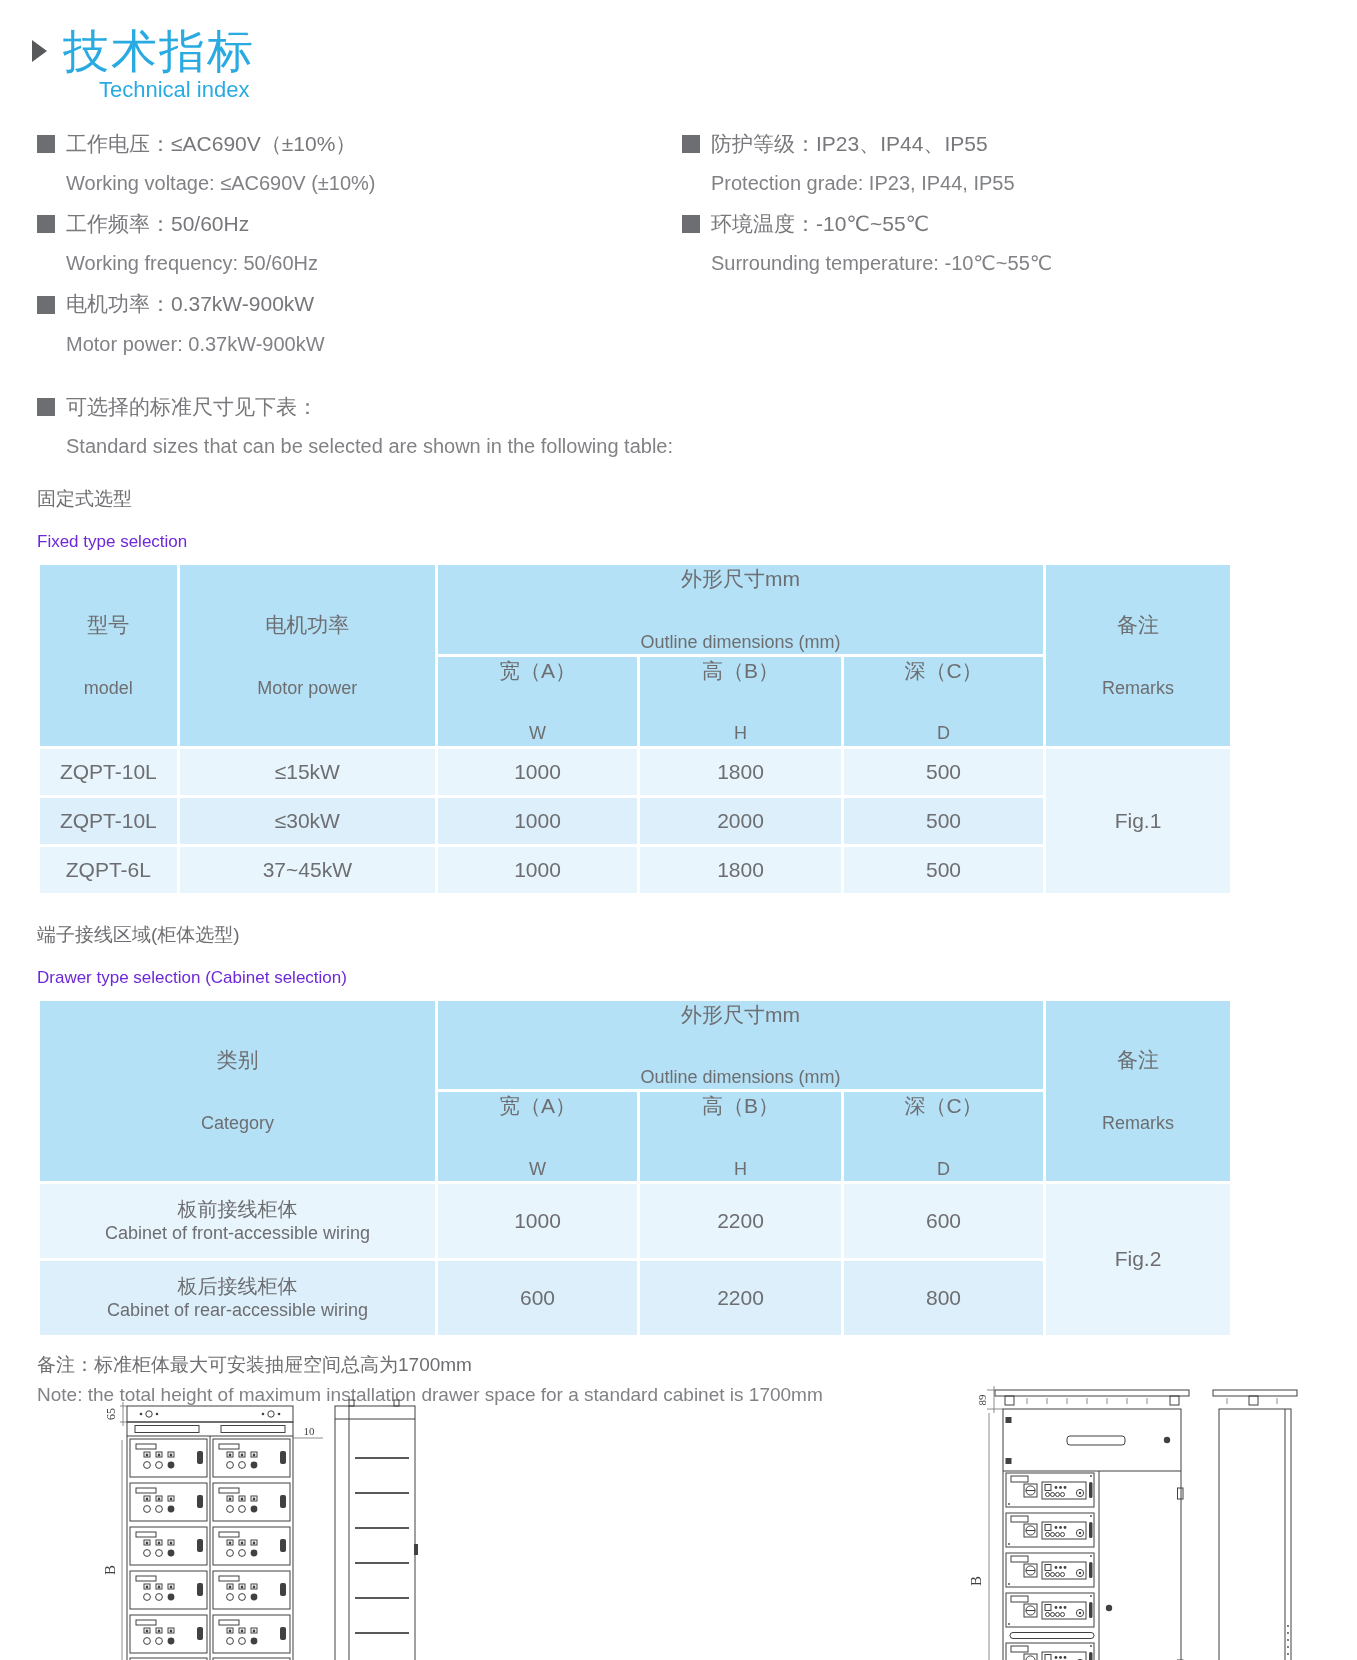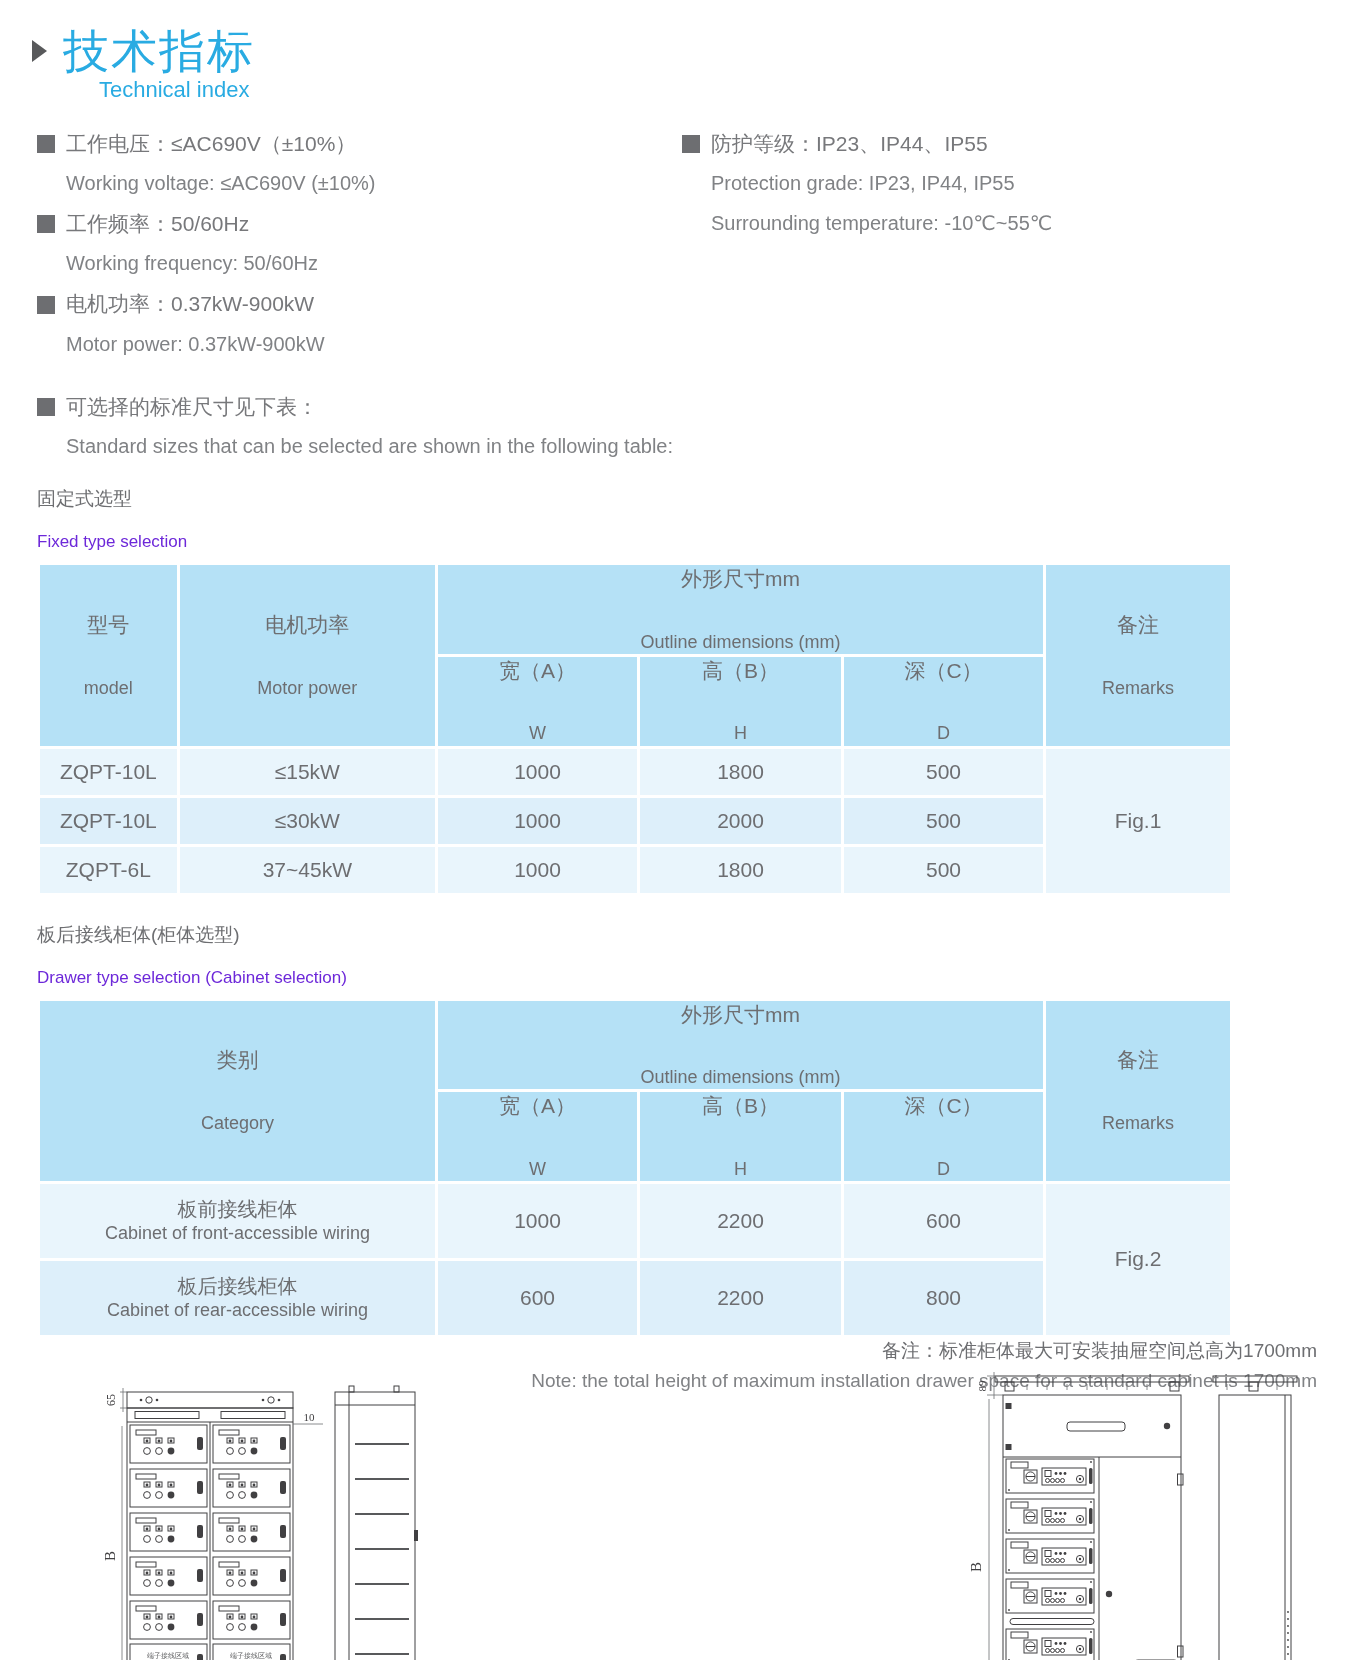--- a/index.html
+++ b/index.html
@@ -37,21 +37,21 @@
   .hcn{font-size:21px;line-height:1.35;}
   .hen{font-size:18px;line-height:1.35;margin-top:36px;}
   .rowh46 td{height:46px;}
   .rowh58 td{height:74px;}
   .hdr-top th{height:50px;}
   .hdr-sub th{height:40px;}
   .cat-cn{font-size:20px;line-height:1.3;}
   .cat-en{font-size:18px;line-height:1.3;}
 
   
-  .note{text-align:right;}
+  .note{margin-top:14px;}
   .note-cn{font-size:19px;color:#6d6e71;}
   .note-en{font-size:19px;color:#808285;margin-top:6px;}
 
   
   .figs{display:flex;justify-content:space-between;align-items:flex-end;gap:60px;margin-top:-30px;margin-left:40px;}
   .fig{display:flex;flex-direction:column;align-items:center;}
   .fig-cap{font-size:26px;color:#77787b;margin-top:2px;}
   .d{stroke:#414042;fill:none;stroke-width:1;}
   .d2{stroke:#58595b;fill:none;stroke-width:2;}
   .df{fill:#414042;stroke:none;}
@@ -96,20 +96,24 @@
     </div>
     <div class="spec-col-r">
       <div class="spec-item">
         <div class="spec-cn">
             <span class="bullet"></span>
             <span>防护等级：IP23、IP44、IP55</span>
           </div>
         <div class="spec-en">Protection grade: IP23, IP44, IP55</div>
       </div>
       <div class="spec-item">
+        <div class="spec-cn">
+            <span class="bullet"></span>
+            <span>环境温度：-10℃~55℃</span>
+          </div>
         <div class="spec-en">Surrounding temperature: -10℃~55℃</div>
       </div>
     </div>
   </div>
 
   <div class="spec-item table-note">
     <div class="spec-cn">
         <span class="bullet"></span>
         <span>可选择的标准尺寸见下表：</span>
       </div>
@@ -182,21 +186,21 @@
       <td>ZQPT-6L</td>
       <td>37~45kW</td>
       <td>1000</td>
       <td>1800</td>
       <td>500</td>
     </tr>
   </tbody>
     </table>
 
   <div class="sec">
-    <div class="sec-cn">板后接线柜体(柜体选型)</div>
+    <div class="sec-cn">端子接线区域(柜体选型)</div>
     <div class="sec-en">Drawer type selection (Cabinet selection)</div>
   </div>
 
   <table class="t">
     <colgroup>
         <col style="width:393px">
         <col style="width:198px">
         <col style="width:200px">
         <col style="width:198px">
         <col style="width:183px">

